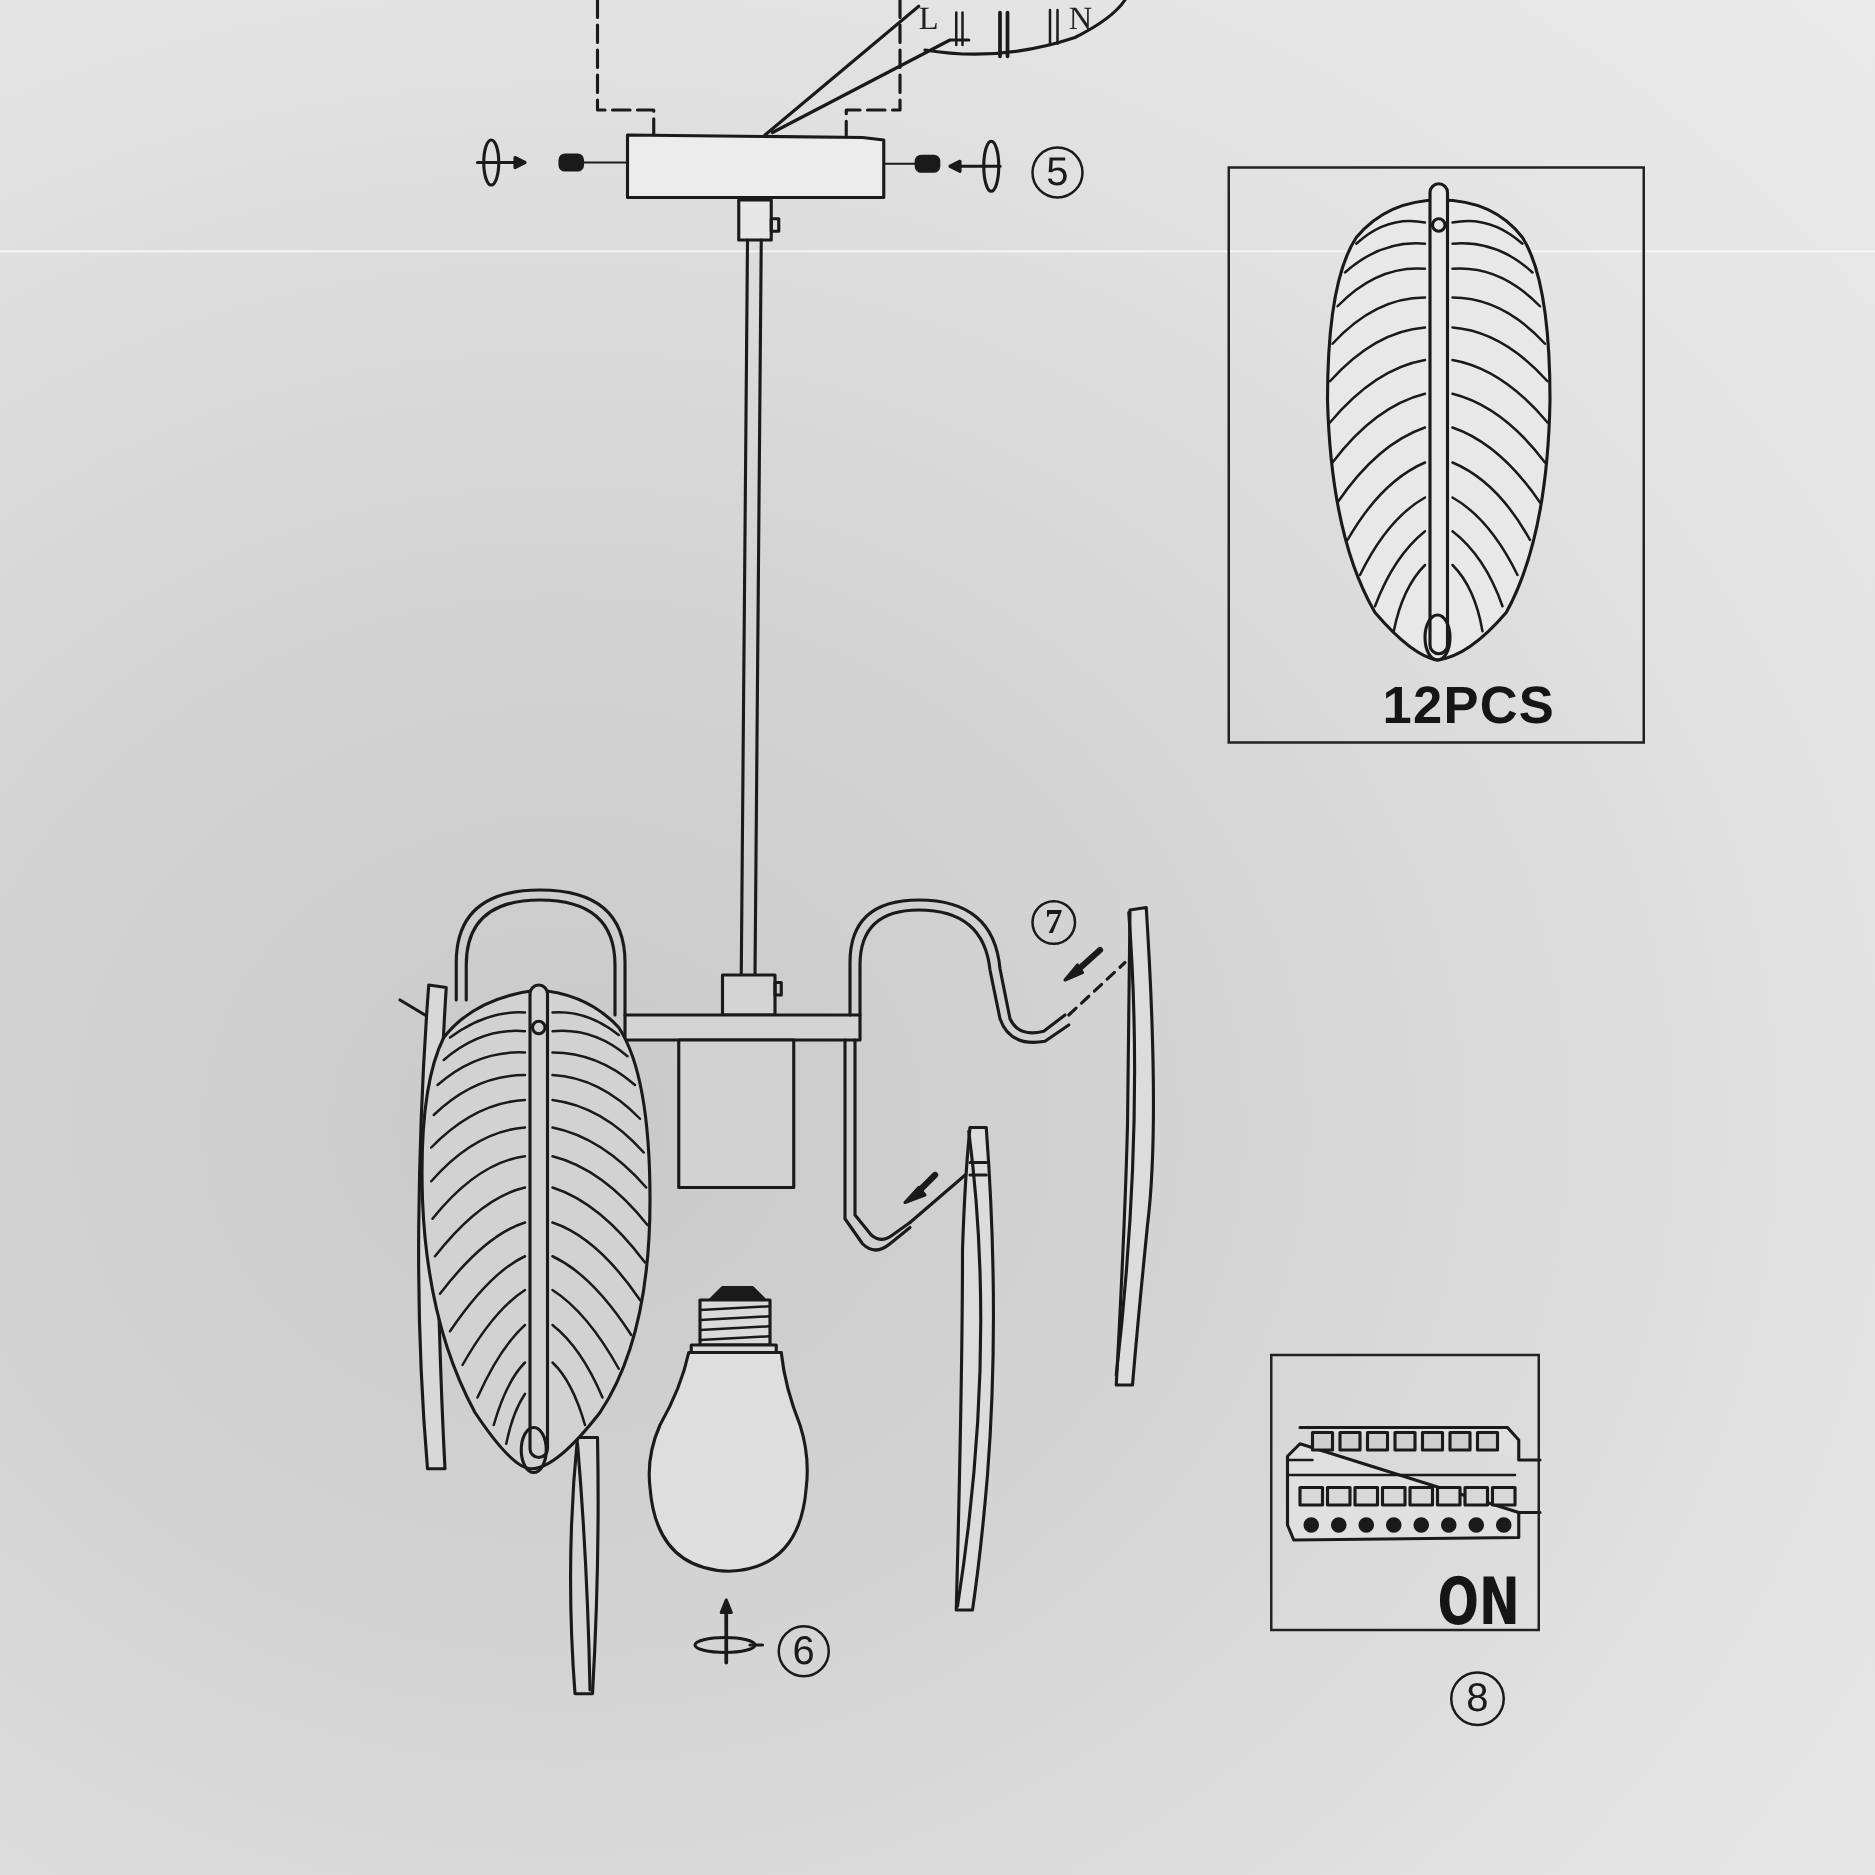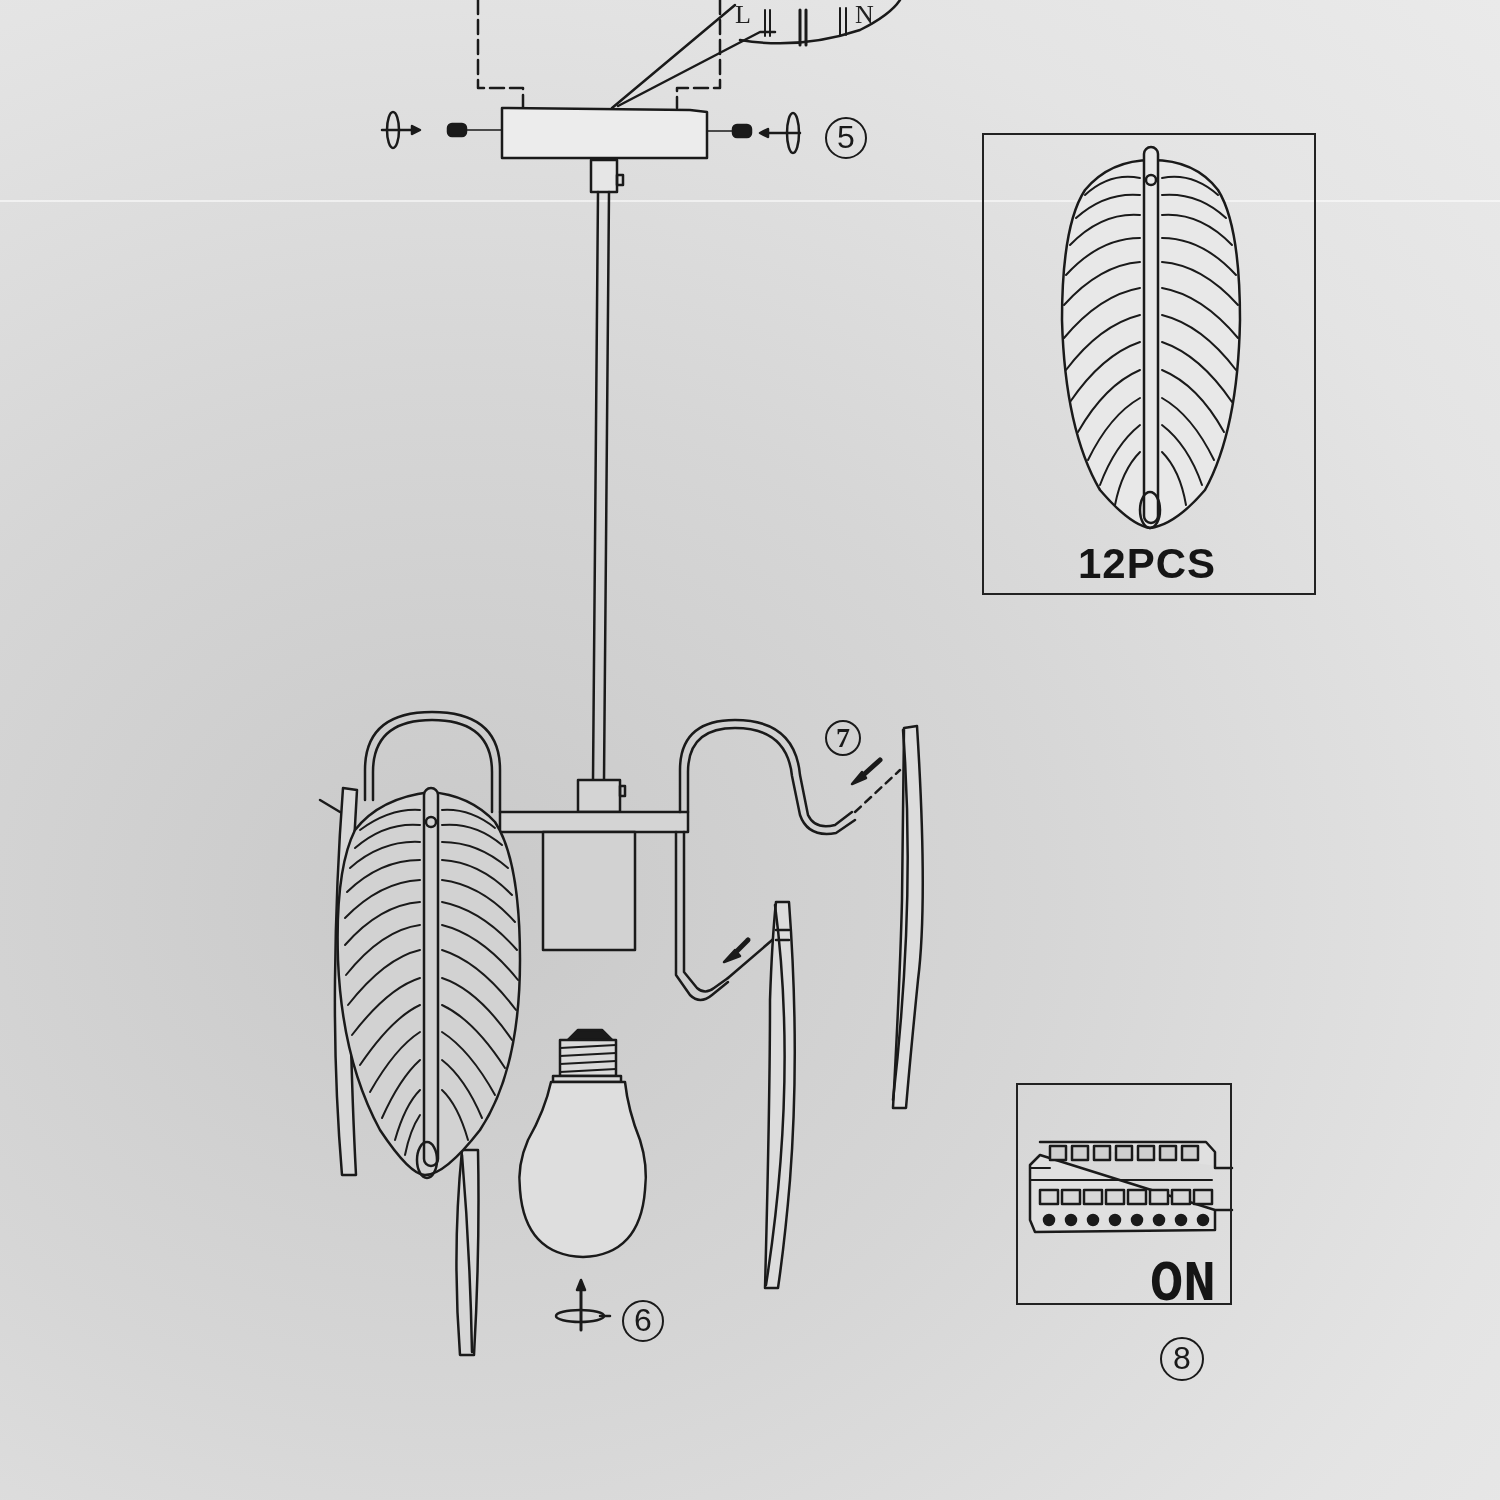--- a/index.html
+++ b/index.html
@@ -15,20 +15,21 @@
     position: absolute; font-family: "Liberation Sans", sans-serif; color: #1a1a1a;
     border: 2.5px solid #1a1a1a; border-radius: 50%; text-align: center;
     font-weight: normal; box-sizing: border-box;
   }
   .parts-box {
     position: absolute; border: 2px solid #222; box-sizing: border-box;
   }
   .parts-label {
     position: absolute; font-family: "Liberation Sans", sans-serif; font-weight: bold; color: #151515;
     letter-spacing: 1px;
+    margin-left: 28px;
   }
   .on-label {
     position: absolute; font-family: "DejaVu Sans", sans-serif; font-weight: bold; color: #151515;
     transform: scaleX(0.75); transform-origin: left top;
   }
   .wire-letter {
     position: absolute; font-family: "Liberation Serif", serif; color: #222; font-size: 26px;
   }
   .watermark {
     position: absolute; font-family: "Liberation Sans", sans-serif; font-weight: bold;

